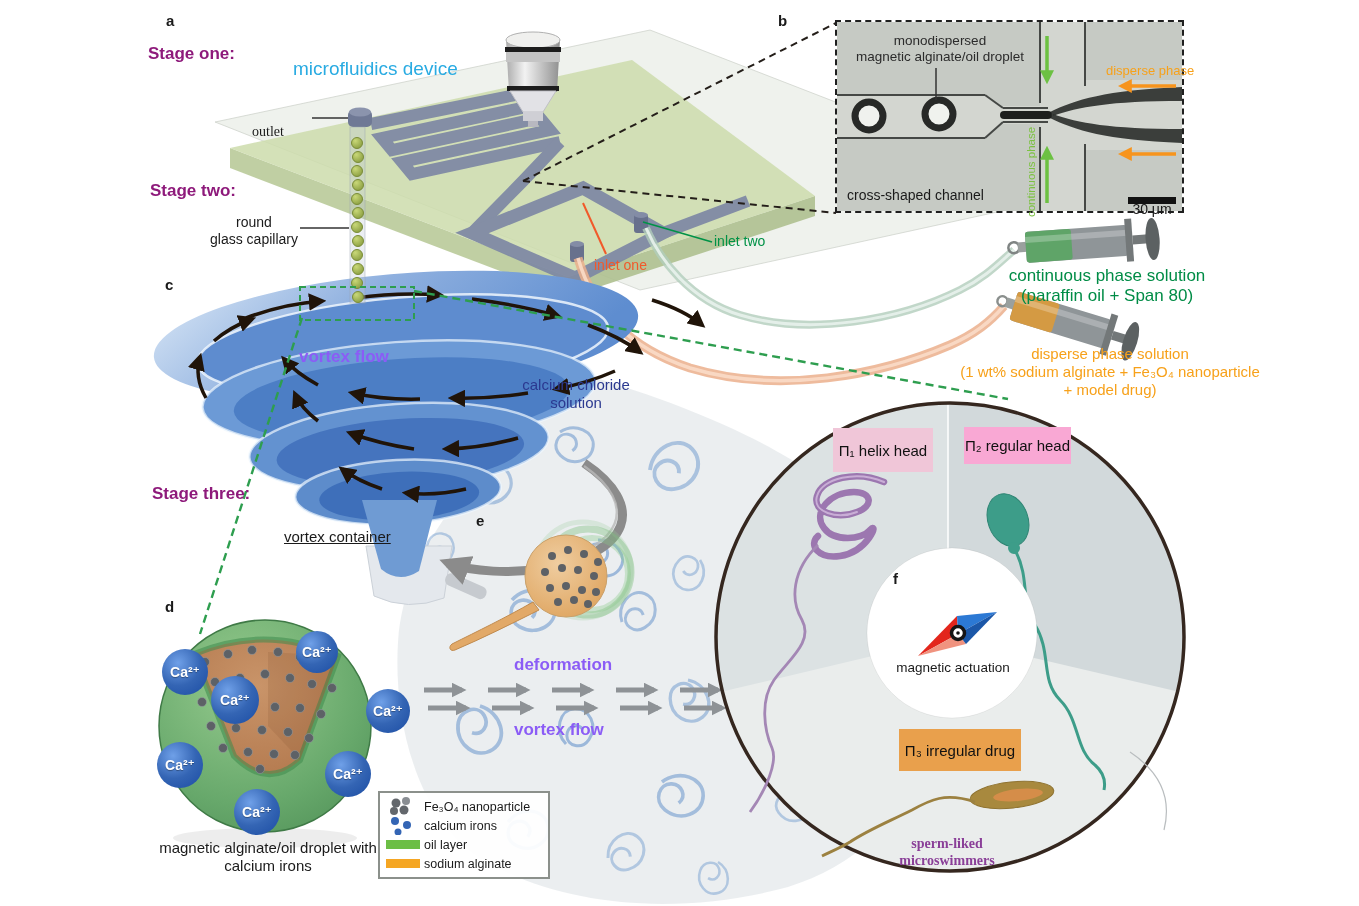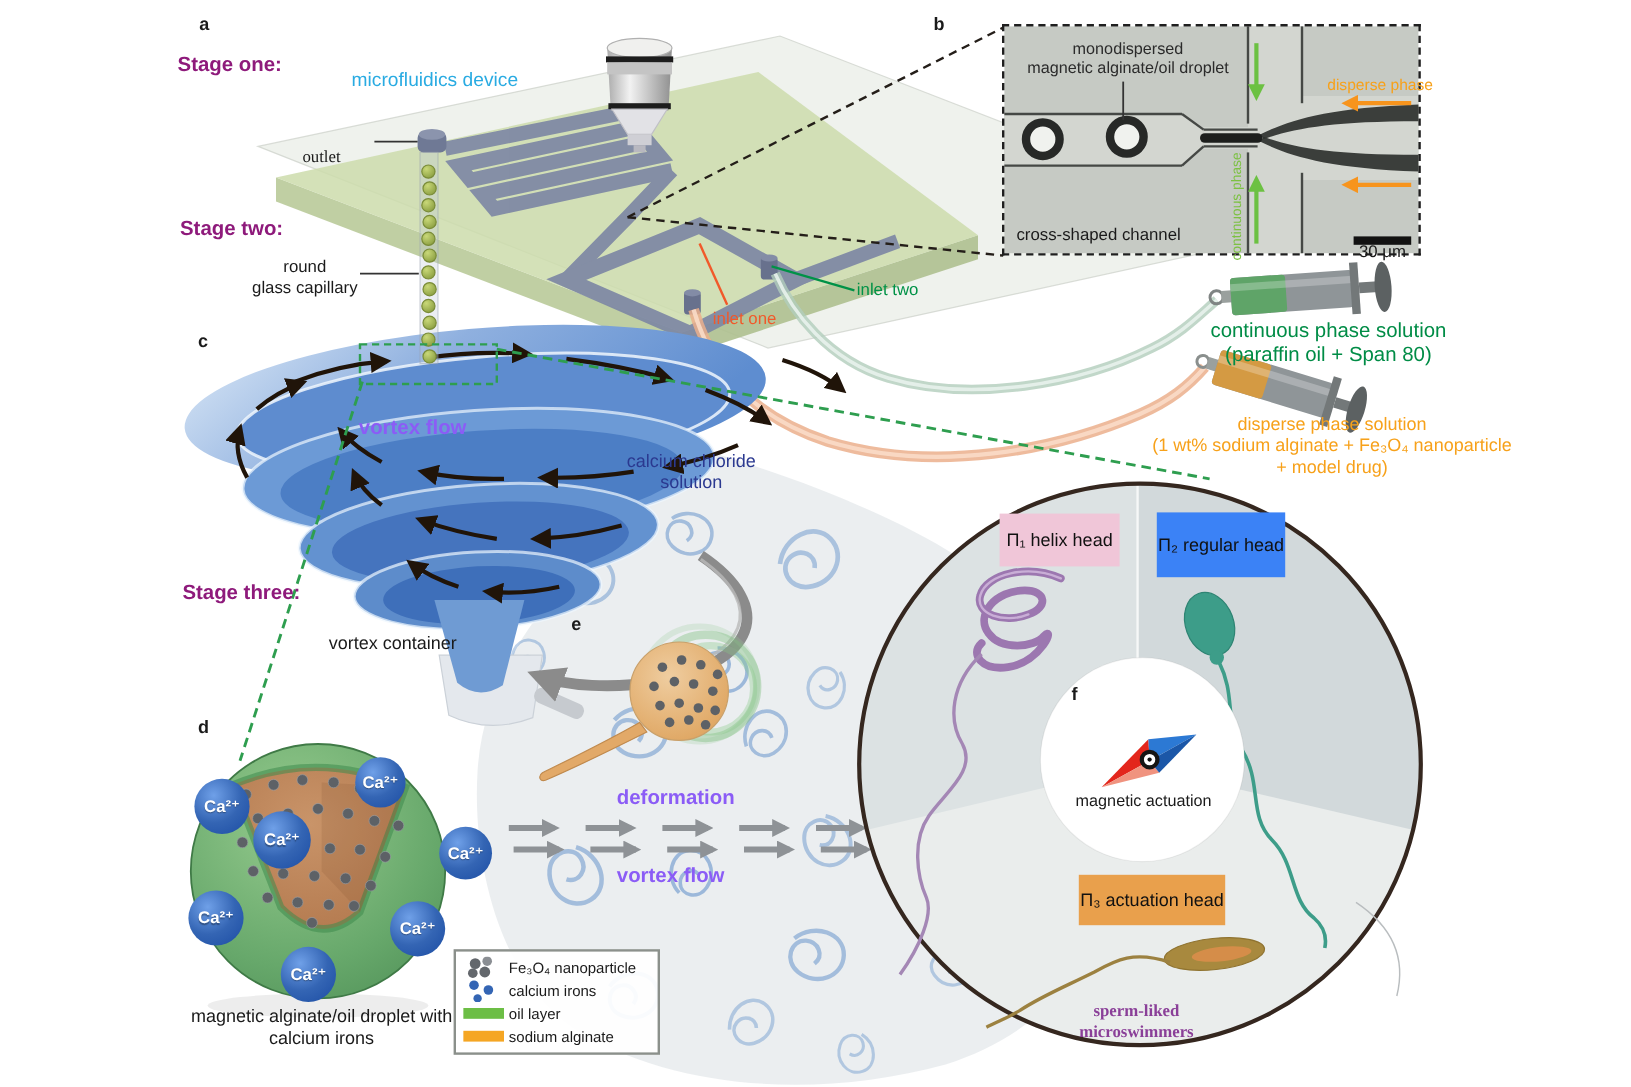--- a/index.html
+++ b/index.html
@@ -3,21 +3,21 @@
 <meta charset="utf-8">
 <style>
   html,body{margin:0;padding:0;background:#ffffff;}
   .fig{position:relative;width:1359px;height:906px;background:#fff;overflow:hidden;
        font-family:"Liberation Sans","DejaVu Sans",sans-serif;}
   svg.art{position:absolute;left:0;top:0;z-index:1;}
   .lbl{position:absolute;white-space:nowrap;z-index:3;line-height:1.2;}
   .ctr{transform:translateX(-50%);text-align:center;}
   .letter{font-weight:bold;font-size:15px;color:#1a1a1a;}
   .stage{font-weight:bold;font-size:17px;color:#8E1A7B;}
-  .cyan{color:#29ABE2;font-size:16px;}
+  .cyan{color:#29ABE2;font-size:19px;}
   .blk14{color:#1a1a1a;font-size:14px;}
   .blk15{color:#1a1a1a;font-size:15px;}
   .orange{color:#F1592A;font-size:14px;}
   .green{color:#009247;font-size:14px;}
   .dgreen{color:#008C46;font-size:17px;}
   .amber{color:#F7A11A;font-size:15px;}
   .navy{color:#2B3990;font-size:15px;}
   .hotOrange{color:#8b5cf6;font-weight:bold;font-size:17px;}
   .purpleB{color:#8A3F98;font-weight:bold;font-size:14px;}
   .ca{position:absolute;z-index:3;color:#fff;font-weight:bold;font-size:14px;
@@ -459,21 +459,21 @@
   <div>disperse phase solution</div>
   <div>(1 wt% sodium alginate + Fe₃O₄ nanoparticle</div>
   <div>+ model drug)</div>
 </div>
 
 <div class="lbl hotOrange" style="left:299px;top:347px;">vortex flow</div>
 <div class="lbl navy ctr" style="left:576px;top:376px;">
   <div>calcium chloride</div>
   <div>solution</div>
 </div>
-<div class="lbl blk15" style="left:274px;top:528px;">vortex container</div>
+<div class="lbl blk15" style="left:284px;top:528px;text-decoration:underline;">vortex container</div>
 
 <div class="lbl hotOrange" style="left:514px;top:655px;">deformation</div>
 <div class="lbl hotOrange" style="left:514px;top:720px;">vortex flow</div>
 
 <div class="lbl blk15 ctr" style="left:268px;top:839px;">
   <div>magnetic alginate/oil droplet with</div>
   <div>calcium irons</div>
 </div>
 
 <div class="ca" style="left:185px;top:672px;">Ca²⁺</div>
@@ -518,22 +518,22 @@
     <span class="sw">
       <svg width="34" height="19">
             <rect x="0" y="5" width="34" height="9" fill="#F5A623"></rect>
           </svg>
     </span>
     <span class="lab">sodium alginate</span>
   </div>
 </div>
 
 <div class="fbox" style="left:833px;top:428px;width:100px;height:44px;background:#F0C6D8;">Π₁ helix head</div>
-<div class="fbox" style="left:964px;top:427px;width:107px;height:54px;background:#3b82f6;">Π₂ regular head</div>
-<div class="fbox" style="left:899px;top:729px;width:122px;height:42px;background:#E9A04C;">Π₃ actuation head</div>
+<div class="fbox" style="left:964px;top:427px;width:107px;height:37px;background:#f9a8d4;">Π₂ regular head</div>
+<div class="fbox" style="left:899px;top:729px;width:122px;height:42px;background:#E9A04C;">Π₃ irregular drug</div>
 <div class="lbl ctr" style="left:953px;top:660px;font-size:13.5px;color:#1a1a1a;">magnetic actuation</div>
 <div class="lbl purpleB ctr" style="left:947px;top:836px;font-family:Liberation Serif, serif;">
   <div>sperm-liked</div>
   <div>microswimmers</div>
 </div>
 
 <div class="lbl bsmall ctr" style="left:940px;top:33px;">
   <div>monodispersed</div>
   <div>magnetic alginate/oil droplet</div>
 </div>

